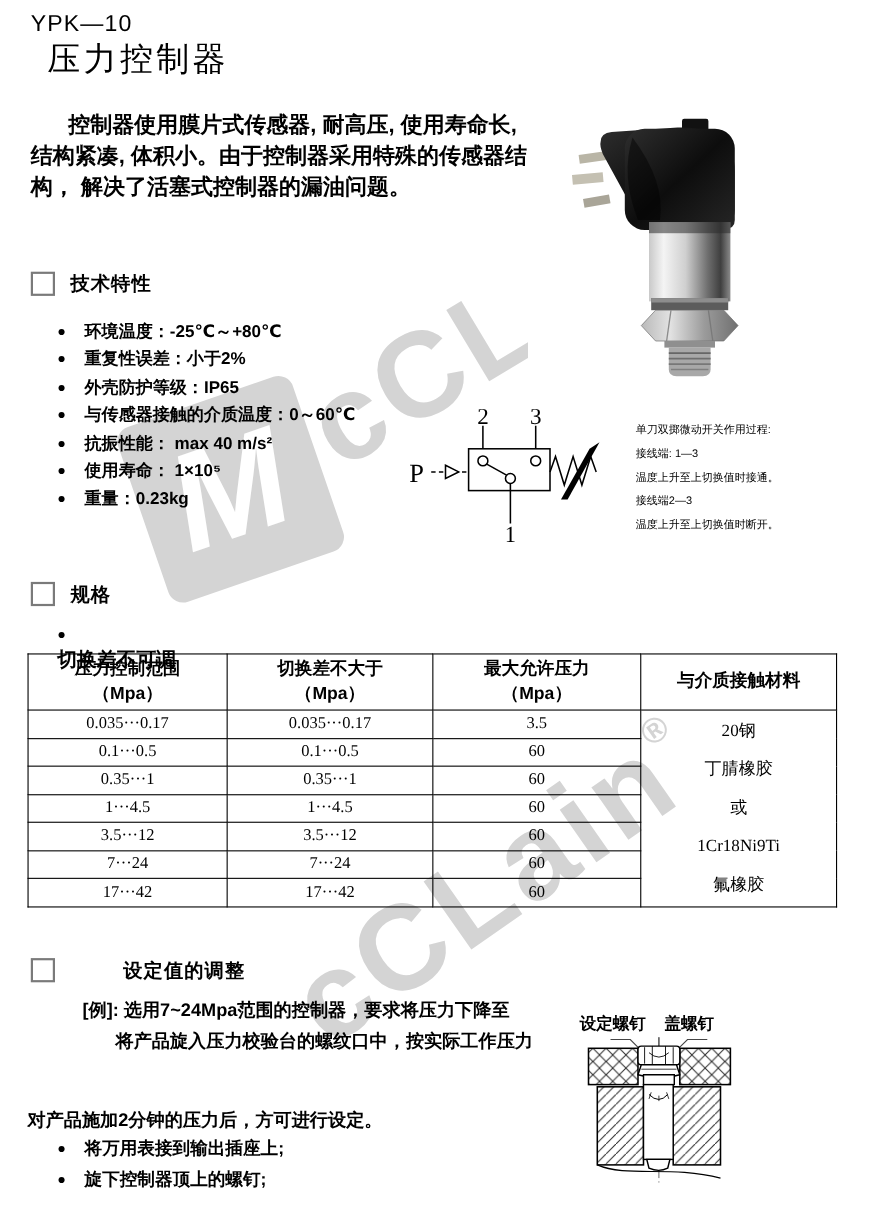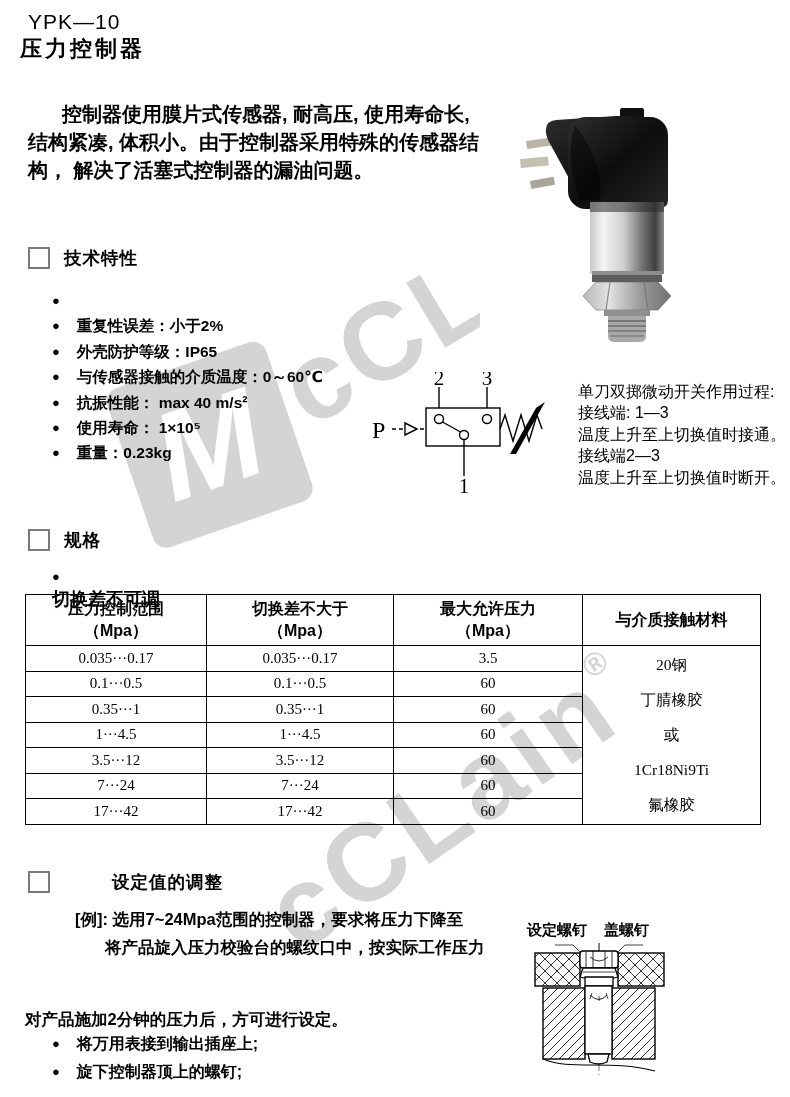--- a/index.html
+++ b/index.html
@@ -16,21 +16,21 @@
   .wm1{left:95px;top:250px;transform:rotate(-31deg);}
   .wm2{left:240px;top:748px;transform:rotate(-35deg);}
   .wm-logo{width:168px;height:168px;background:#d4d4d4;border-radius:14px;transform:rotate(12deg);
     display:flex;align-items:center;justify-content:center;margin-right:10px;flex:none;}
   .wm-m{color:#ffffff;font-size:126px;font-weight:bold;transform:skewX(-10deg);line-height:1;}
   .wm-text{font-size:110px;letter-spacing:5px;line-height:1;}
   .wm-reg{font-size:32px;align-self:flex-start;margin-top:6px;}
 
   
   .title-model{left:28px;top:10px;font-size:21px;letter-spacing:1px;}
-  .title-product{left:20px;top:34px;font-size:22px;font-weight:bold;letter-spacing:3px;}
+  .title-product{left:43px;top:34px;font-size:30px;font-weight:normal;letter-spacing:3px;}
 
   
   .intro{left:28px;top:100px;width:470px;font-size:20px;line-height:28px;font-weight:600;}
   .intro .l1{text-indent:34px;}
 
   
   .photo{left:480px;top:95px;width:230px;height:250px;background:#fff;}
 
   
   .sec-head{display:flex;align-items:center;font-size:17.5px;font-weight:bold;letter-spacing:1px;}
@@ -44,21 +44,21 @@
   .dot{flex:none;font-size:13px;line-height:1.55;margin-right:17px;}
   .dot::before{content:"●";}
   .tech-list{left:52px;top:291px;width:420px;}
   .tech-list .brow{height:25.4px;font-size:15.5px;font-weight:600;}
   .spec-note{left:52px;top:567px;font-size:18px;font-weight:bold;flex-direction:column;}
   .steps{left:52px;top:1034px;}
   .steps .brow{height:28px;font-size:16px;font-weight:600;}
 
   
   .circuit-svg{left:364px;top:372px;}
-  .circuit-text{left:578px;top:381px;width:212px;font-size:16px;line-height:21.4px;font-weight:500;}
+  .circuit-text{left:578px;top:381px;width:212px;font-size:10px;line-height:21.4px;font-weight:500;}
 
   
   .spec-table{left:25px;top:594px;border-collapse:collapse;table-layout:fixed;background:transparent;}
   .spec-table th,.spec-table td{border:1.5px solid #000;padding:0;text-align:center;vertical-align:middle;background:transparent;}
   .spec-table th{height:50px;font-size:16px;font-weight:bold;line-height:22px;font-family:"Liberation Sans",sans-serif;}
   .spec-table td{height:24.5px;font-size:15px;font-family:"Liberation Serif","DejaVu Serif",serif;}
   .spec-table td.mat{font-size:15.5px;line-height:35px;font-family:"Liberation Serif","DejaVu Serif",serif;}
   .c1{width:181px;} .c2{width:187px;} .c3{width:189px;} .c4{width:178px;}
 
   
@@ -153,20 +153,21 @@
     </svg>
   </div>
 
   <div class="abs sec-head tech-head">
     <span class="sec-box"></span>
     <span>技术特性</span>
   </div>
   <div class="abs tech-list">
     <div class="brow">
         <span class="dot"></span>
+        <span>环境温度：-25℃～+80℃</span>
       </div>
     <div class="brow">
         <span class="dot"></span>
         <span>重复性误差：小于2%</span>
       </div>
     <div class="brow">
         <span class="dot"></span>
         <span>外壳防护等级：IP65</span>
       </div>
     <div class="brow">

